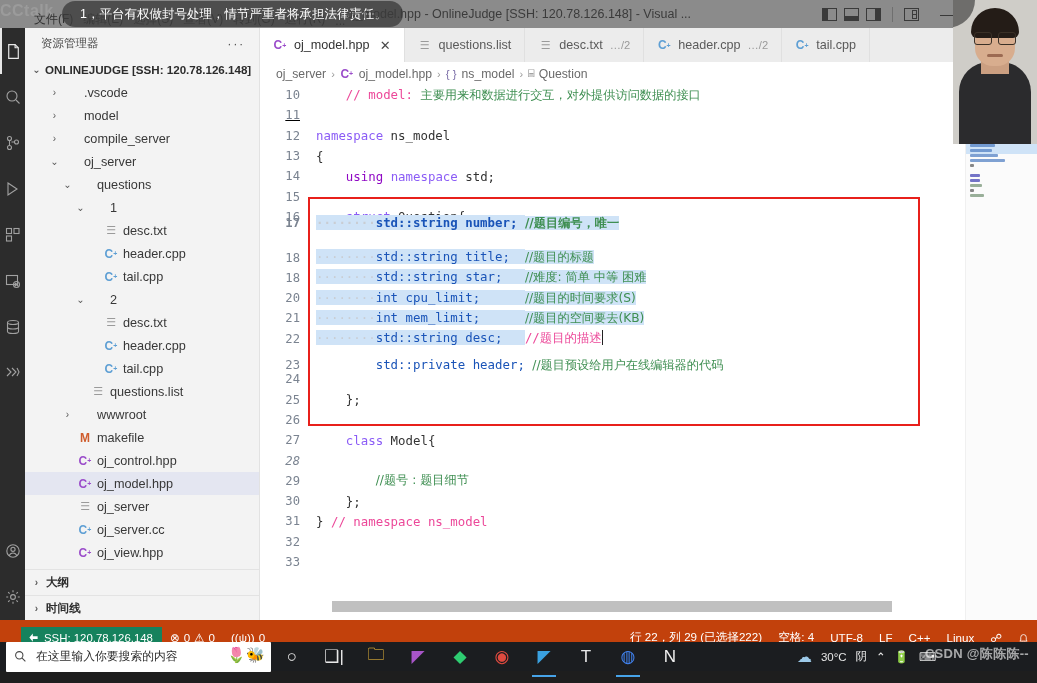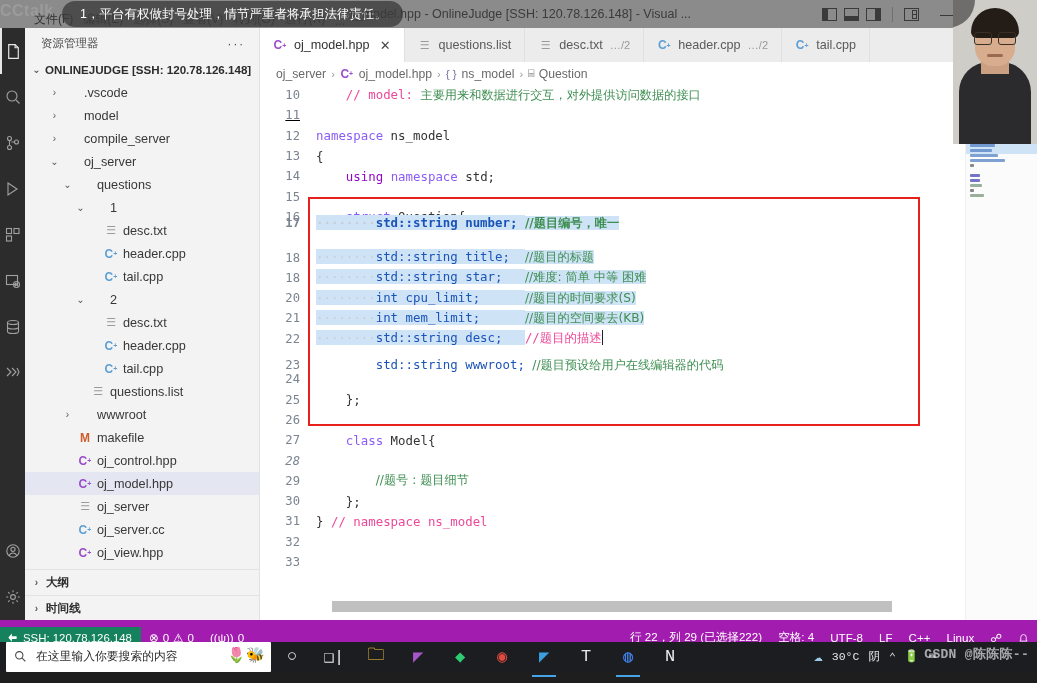--- a/index.html
+++ b/index.html
@@ -178,34 +178,34 @@
   .mm-line { height: 3px; margin-left: 4px; border-radius: 1px; }
   .mm-sel { position:absolute; left:0; right:0; background:#cfe3f7; }
   .hscroll {
     position:absolute; left: 72px; bottom: 8px; width: 560px; height: 11px;
     background: #c0c0c0; border-radius: 0;
   }
 
   
   .statusbar {
     position: absolute; left: 0; top: 620px; width: 1037px; height: 35px;
-    background: #a21caf; display: flex; align-items: center;
-    color: #ffffff; font-size: 11.6px;
+    background: #c2410c; display: flex; align-items: center;
+    color: #ffffff; font-size: 11.6px; padding-left: 21px;
   }
   .sb-remote {
     background: #16825d; height: 22px; display:flex; align-items:center;
     padding: 0 9px 0 7px; gap: 5px; font-size: 11.4px;
   }
   .st-item { display:flex; align-items:center; gap:4px; padding: 0 8px; height: 22px; }
   .st-right { margin-left: auto; display:flex; align-items:center; }
 
   
   .taskbar {
     position: absolute; left: 0; top: 642px; width: 1037px; height: 29px;
-    background: #1b1d20; display:flex; align-items:center;font-family:Liberation Mono, monospace;
+    background: #1b1d20; display:flex; align-items:center;
   }
   .tb-search {
     width: 265px; height: 30px; margin-left: 6px;
     background: #ffffff; border-radius: 1px;
     display:flex; align-items:center; gap:9px; padding: 0 8px;
     color: #2b2b2b; font-size: 11.8px; position: relative;
   }
   .tb-icon { width: 42px; height: 41px; display:flex; align-items:center; justify-content:center; position: relative; }
   .tb-icon.underline::after {
     content:''; position:absolute; bottom:0; left:9px; right:9px; height:2.5px; background:#47a3e8;
@@ -523,21 +523,21 @@
           <div class="cline" style="top: 60.9px;"><span class="lnum">13</span><span class="ctext"><span class="plain">{</span></span></div>
           <div class="cline" style="top: 81.2px;"><span class="lnum">14</span><span class="ctext"><span class="plain">    </span><span class="kw2">using</span><span class="plain"> </span><span class="kw">namespace</span><span class="plain"> std;</span></span></div>
           <div class="cline" style="top: 101.5px;"><span class="lnum">15</span><span class="ctext"></span></div>
           <div class="cline" style="top: 121.8px;"><span class="lnum">16</span><span class="ctext"><span class="plain">    </span><span class="kw">struct</span><span class="plain"> Question{</span></span></div>
           <div class="cline" style="top: 128px; font-weight: bold;"><span class="lnum">17</span><span class="ctext"><span class="hl dots">········</span><span class="hl type">std::string number; </span><span class="hl cmt-cn">//题目编号，唯一</span></span></div>
           <div class="cline" style="top: 162.4px;"><span class="lnum">18</span><span class="ctext"><span class="hl dots">········</span><span class="hl type">std::string title;  </span><span class="hl cmt-cn">//题目的标题</span></span></div>
           <div class="cline" style="top: 182.7px;"><span class="lnum">18</span><span class="ctext"><span class="hl dots">········</span><span class="hl type">std::string star;   </span><span class="hl cmt-cn">//难度: 简单 中等 困难</span></span></div>
           <div class="cline" style="top: 203px;"><span class="lnum">20</span><span class="ctext"><span class="hl dots">········</span><span class="hl type">int cpu_limit;      </span><span class="hl cmt-cn">//题目的时间要求(S)</span></span></div>
           <div class="cline" style="top: 223.3px;"><span class="lnum">21</span><span class="ctext"><span class="hl dots">········</span><span class="hl type">int mem_limit;      </span><span class="hl cmt-cn">//题目的空间要去(KB)</span></span></div>
           <div class="cline" style="top: 243.6px;"><span class="lnum">22</span><span class="ctext"><span class="hl dots">········</span><span class="hl type">std::string desc;   </span><span class="cmt">//题目的描述</span><span class="cursor"></span></span></div>
-          <div class="cline" style="top: 270px;"><span class="lnum">23</span><span class="ctext"><span class="plain">        </span><span class="type">std::string wwwroot; </span><span class="cmt-cn">//题目预设给用户在线编辑器的代码</span></span></div>
+          <div class="cline" style="top: 270px;"><span class="lnum">23</span><span class="ctext"><span class="plain">        </span><span class="type">std::private header; </span><span class="cmt-cn">//题目预设给用户在线编辑器的代码</span></span></div>
           <div class="cline" style="top: 284.2px;"><span class="lnum">24</span></div>
           <div class="cline" style="top: 304.5px;"><span class="lnum">25</span><span class="ctext"><span class="plain">    };</span></span></div>
           <div class="cline" style="top: 324.8px;"><span class="lnum">26</span><span class="ctext"></span></div>
           <div class="cline" style="top: 345.1px;"><span class="lnum">27</span><span class="ctext"><span class="plain">    </span><span class="kw">class</span><span class="plain"> Model{</span></span></div>
           <div class="cline" style="top: 365.4px; font-style: italic;"><span class="lnum">28</span></div>
           <div class="cline" style="top: 385.7px;"><span class="lnum">29</span><span class="ctext"><span class="plain">        </span><span class="cmt-cn">//题号 : 题目细节</span></span></div>
           <div class="cline" style="top: 406px;"><span class="lnum">30</span><span class="ctext"><span class="plain">    };</span></span></div>
           <div class="cline" style="top: 426.3px;"><span class="lnum">31</span><span class="ctext"><span class="plain">} </span><span class="cmt">// namespace ns_model</span></span></div>
           <div class="cline" style="top: 446.6px;"><span class="lnum">32</span><span class="ctext"></span></div>
           <div class="cline" style="top: 466.9px;"><span class="lnum">33</span><span class="ctext"></span></div>

